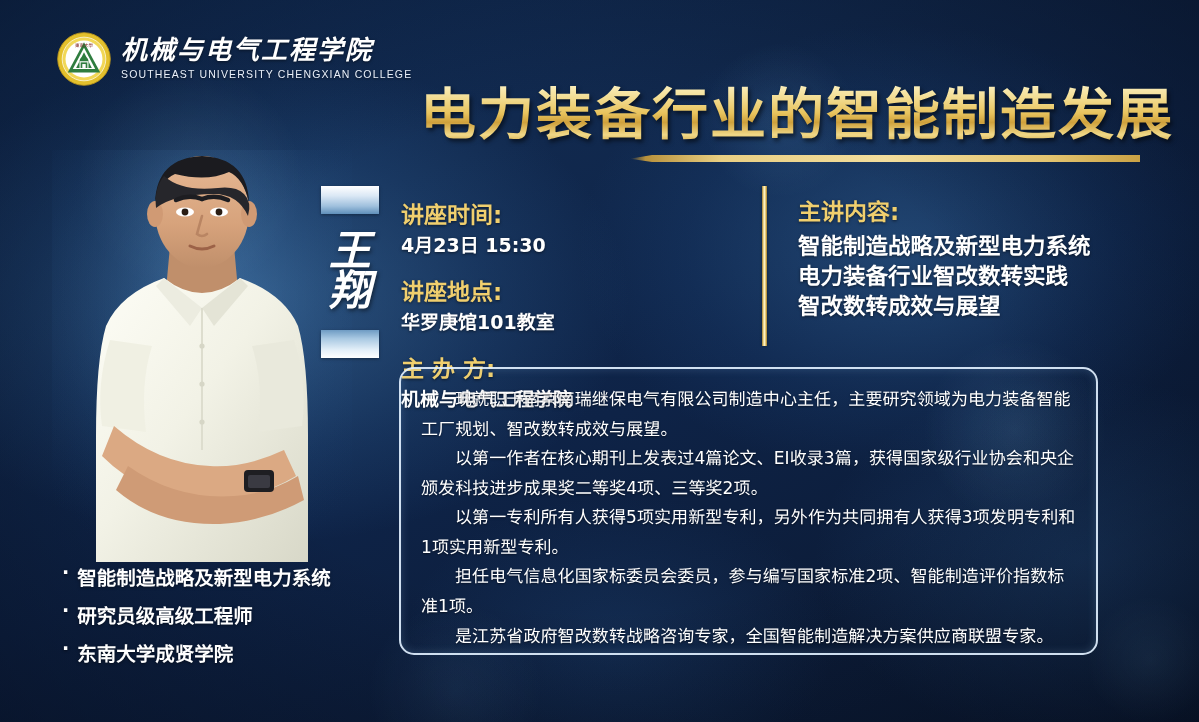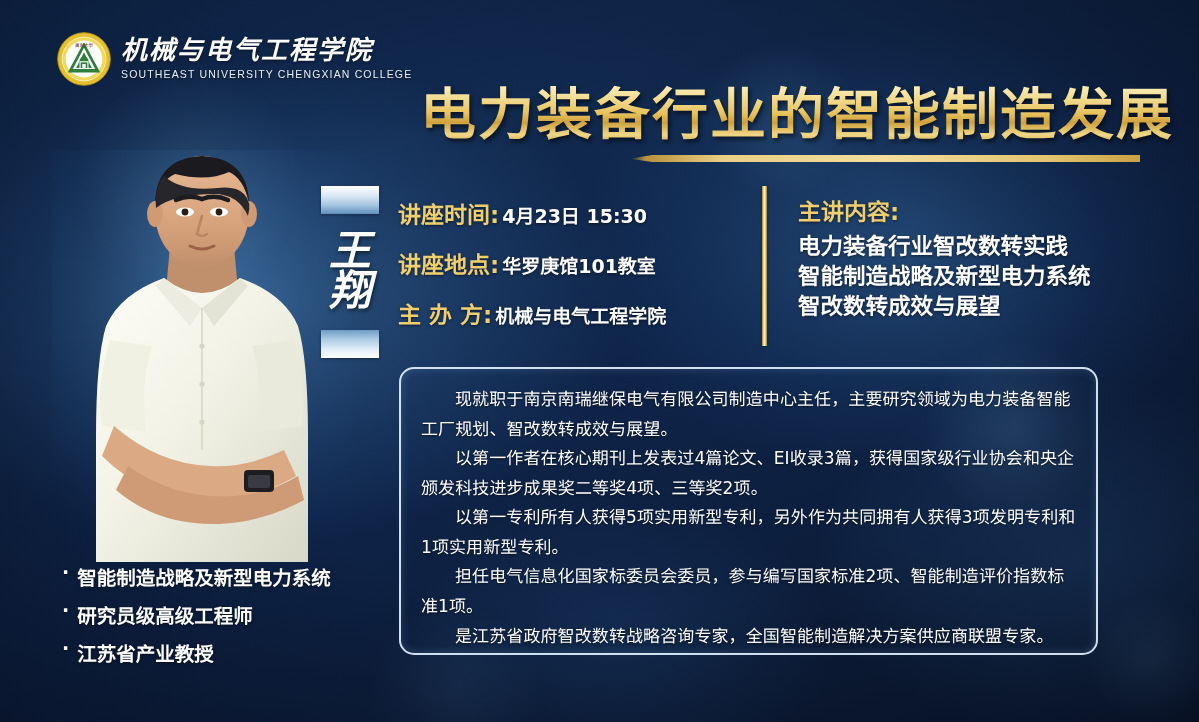--- a/index.html
+++ b/index.html
@@ -84,21 +84,21 @@
   .name-chars{
     position:absolute;left:0;top:30px;width:58px;height:112px;
     display:flex;flex-direction:column;align-items:center;justify-content:center;
     font-family:"Liberation Serif","DejaVu Serif",serif;
     font-size:42px;font-weight:bold;font-style:italic;color:#ffffff;line-height:.95;
     text-shadow:1px 2px 4px rgba(0,0,0,.55);letter-spacing:0;
   }
 
   
   .info{position:absolute;left:398px;top:196px;width:350px;}
-  .info-row{display:flex;align-items:baseline;margin-bottom:16px;white-space:nowrap;}
+  .info-row{display:flex;align-items:baseline;margin-bottom:16px;white-space:nowrap;flex-direction:column;}
   .info-label{
     font-size:23px;font-weight:bold;color:#f0cf6e;
     text-shadow:0 1px 3px rgba(0,0,0,.55);
     font-family:"DejaVu Sans","Liberation Sans",sans-serif;
   }
   .info-value{
     font-size:19px;font-weight:bold;color:#ffffff;margin-left:3px;
     text-shadow:0 1px 3px rgba(0,0,0,.55);
     font-family:"DejaVu Sans","Liberation Sans",sans-serif;
   }
@@ -264,22 +264,22 @@
     <div class="info-row">
       <span class="info-label">主 办 方:</span>
       <span class="info-value">机械与电气工程学院</span>
     </div>
   </div>
 
   <div class="divider"></div>
 
   <div class="topics">
     <div class="topics-title">主讲内容:</div>
+    <div class="topic-item">智能制造战略及新型电力系统</div>
     <div class="topic-item">电力装备行业智改数转实践</div>
-    <div class="topic-item">智能制造战略及新型电力系统</div>
     <div class="topic-item">智改数转成效与展望</div>
   </div>
 
   <div class="bio">
     <p class="bio-p">现就职于南京南瑞继保电气有限公司制造中心主任，主要研究领域为电力装备智能工厂规划、智改数转成效与展望。</p>
     <p class="bio-p">以第一作者在核心期刊上发表过4篇论文、EI收录3篇，获得国家级行业协会和央企颁发科技进步成果奖二等奖4项、三等奖2项。</p>
     <p class="bio-p">以第一专利所有人获得5项实用新型专利，另外作为共同拥有人获得3项发明专利和1项实用新型专利。</p>
     <p class="bio-p">担任电气信息化国家标委员会委员，参与编写国家标准2项、智能制造评价指数标准1项。</p>
     <p class="bio-p">是江苏省政府智改数转战略咨询专家，全国智能制造解决方案供应商联盟专家。</p>
   </div>
@@ -288,16 +288,16 @@
     <div class="cred">
       <span class="cred-dot">·</span>
       <span>智能制造战略及新型电力系统</span>
     </div>
     <div class="cred">
       <span class="cred-dot">·</span>
       <span>研究员级高级工程师</span>
     </div>
     <div class="cred">
       <span class="cred-dot">·</span>
-      <span>江苏省产业教授</span>
+      <span>东南大学成贤学院</span>
     </div>
   </div>
 </div>
 
 </body></html>

